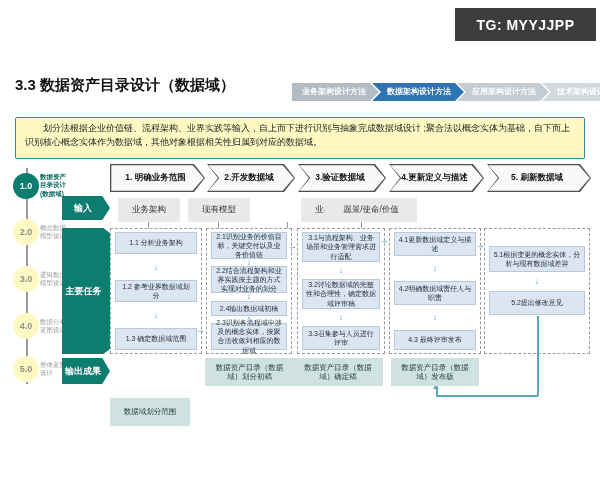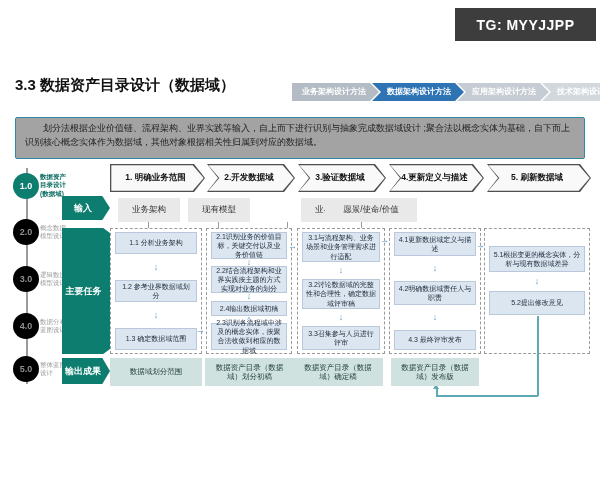--- a/index.html
+++ b/index.html
@@ -18,30 +18,30 @@
   .crumb { position:relative; height:18px; line-height:18px; color:#fff; font-size:8px; font-weight:bold;
            padding:0 13px 0 15px; margin-left:-7px; white-space:nowrap;
            clip-path: polygon(0 0, calc(100% - 9px) 0, 100% 50%, calc(100% - 9px) 100%, 0 100%, 9px 50%); }
   .crumb.first { clip-path: polygon(0 0, calc(100% - 9px) 0, 100% 50%, calc(100% - 9px) 100%, 0 100%); margin-left:0; padding-left:10px;}
   .crumb.c0 { background:#b3bbc4; }
   .crumb.c1 { background:#2e74b5; }
   .crumb.c2 { background:#c5ccd3; }
   .crumb.c3 { background:#d3d8dd; }
 
   
-  .intro { position:absolute; left:15px; top:117px; width:570px; height:42px; background:#a3a3a3;
+  .intro { position:absolute; left:15px; top:117px; width:570px; height:42px; background:#fef9c3;
            border:1px solid #2f89a2; border-radius:2px; padding:4px 9px; font-size:9px; line-height:1.55;
            color:#222; text-indent:2em; }
 
   
   .tl-line { position:absolute; left:26px; top:168px; width:1.5px; height:216px; background:#9a9a9a; }
   .tl-circle { position:absolute; width:26px; height:26px; border-radius:50%; display:flex; align-items:center;
                justify-content:center; font-size:9px; font-weight:bold; left:13px; }
   .tl-circle.active { background:#0d7d70; color:#fff; }
-  .tl-circle.idle { background:#000000; color:#8f8f8f; }
+  .tl-circle.idle { background:#fef9c3; color:#8f8f8f; }
   .tl-label { position:absolute; left:40px; width:32px; font-size:6.5px; line-height:1.3; color:#9a9a9a; }
   .tl-label.active { color:#0a6a5f; font-weight:bold; }
 
   
   .stage { position:absolute; left:62px; width:48px; background:#0d7d70; color:#fff; font-weight:bold;
            display:flex; align-items:center; justify-content:center; font-size:9px; }
   .stage.arrow { clip-path: polygon(0 0, 84% 0, 100% 50%, 84% 100%, 0 100%); padding-right:6px; }
   .stage.tall { clip-path: polygon(0 0, 86% 0, 100% 4%, 100% 96%, 86% 100%, 0 100%); padding-right:5px; }
 
   
@@ -196,18 +196,18 @@
   <div class="gap-arrow" style="left:196px; top:325px;">→</div>
   <div class="gap-arrow" style="left:288px; top:241px;">→</div>
   <div class="gap-arrow" style="left:380px; top:235px;">→</div>
   <div class="gap-arrow" style="left:476px; top:240px;">→</div>
 
   <div class="conn" style="left:537px; top:316px; width:1.5px; height:80px;"></div>
   <div class="conn" style="left:436px; top:395px; width:102px; height:1.5px;"></div>
   <div class="conn" style="left:436px; top:388px; width:1.5px; height:8px;"></div>
   <div class="conn-head" style="left:433px; top:384px;"></div>
 
-  <div class="out" style="left:110px; width:92px;">数据域划分范围</div>
+  <div class="out" style="left:110px; width:80px;margin-top:40px;">数据域划分范围</div>
   <div class="out" style="left:205px; width:89px;">数据资产目录（数据域）划分初稿</div>
   <div class="out" style="left:293px; width:90px;">数据资产目录（数据域）确定稿</div>
   <div class="out" style="left:391px; width:88px;">数据资产目录（数据域）发布版</div>
 
 </div>
 
 </body></html>

